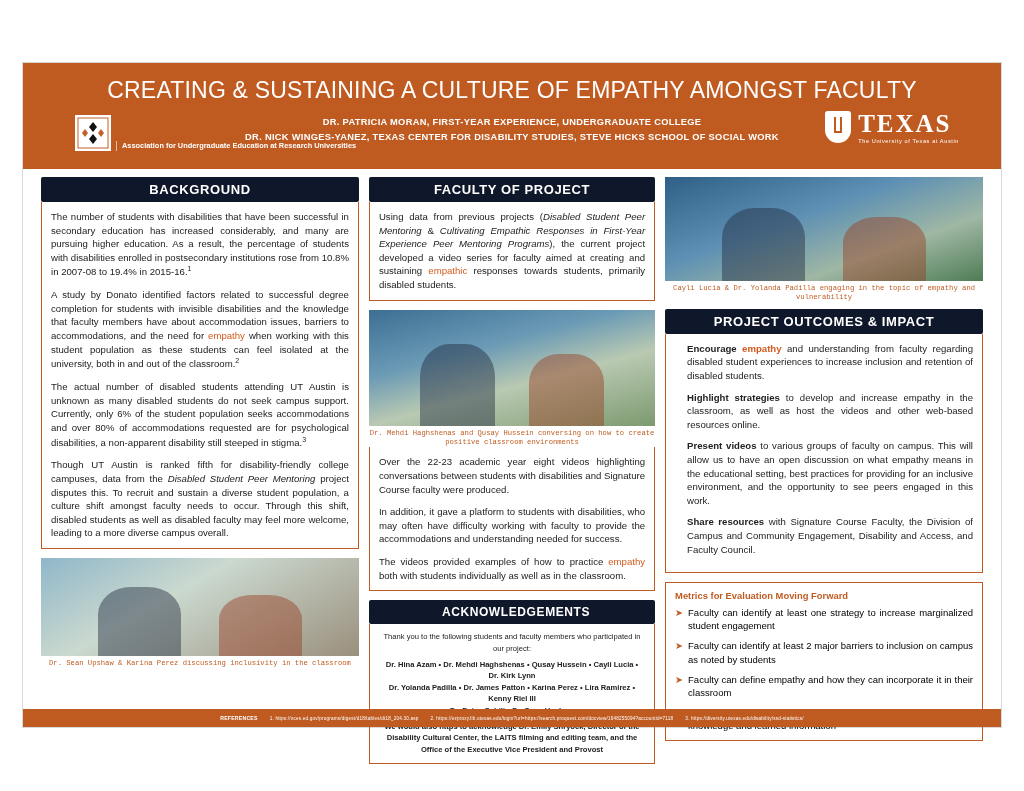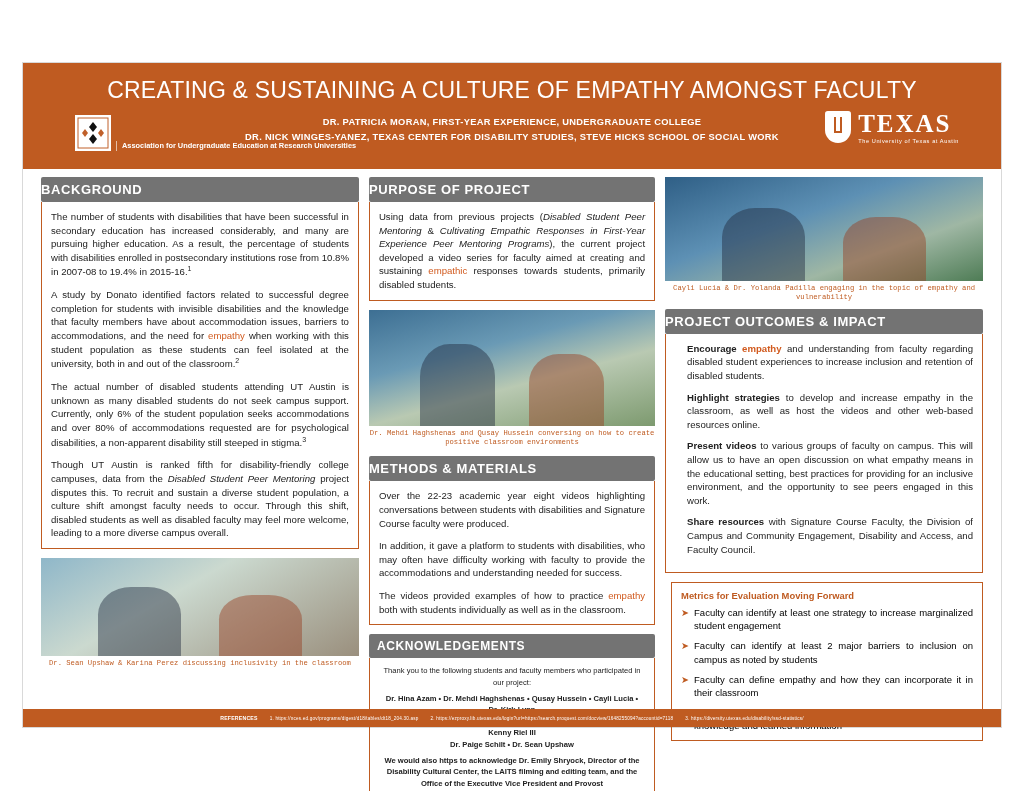--- a/index.html
+++ b/index.html
@@ -122,26 +122,26 @@
   }
   .col {
     display: flex;
     flex-direction: column;
   }
   .col-left { width: 320px; }
   .col-mid { width: 288px; }
   .col-right { width: 320px; }
 
   .section-banner {
-    background: #737373;
+    background: #0f172a;
     color: #ffffff;
     font-size: 13px;
     font-weight: bold;
     letter-spacing: 0.6px;
-    text-align: left;
+    text-align: center;
     padding: 5px 0 5px 0;
     border-radius: 2px;
   }
   .section-banner.small {
     font-size: 12px;
     padding-left: 8px;
   }
   .panel {
     border: 1px solid #bf5b21;
     border-top: none;
@@ -207,21 +207,20 @@
     color: #222;
   }
   .outcomes-panel p { margin: 0 0 8px 12px; }
   .outcomes-panel b { font-weight: bold; }
 
   .metrics-box {
     border: 1px solid #bf5b21;
     margin-top: 9px;
     padding: 7px 9px 8px 9px;
     box-sizing: border-box;
-    margin-left: 6px;
   }
   .metrics-title {
     color: #bf5b21;
     font-weight: bold;
     font-size: 9.4px;
     margin-bottom: 5px;
   }
   .metric-item {
     display: flex;
     gap: 5px;
@@ -321,33 +320,32 @@
           <span>Though UT Austin is ranked fifth for disability-friendly college campuses, data from the </span><em>Disabled Student Peer Mentoring</em><span> project disputes this. To recruit and sustain a diverse student population, a culture shift amongst faculty needs to occur. Through this shift, disabled students as well as disabled faculty may feel more welcome, leading to a more diverse campus overall.</span>
         </p>
       </div>
       <div class="figure">
         <div class="photo photo-c"></div>
         <div class="caption">Dr. Sean Upshaw &amp; Karina Perez discussing inclusivity in the classroom</div>
       </div>
     </div>
 
     <div class="col col-mid">
-      <div class="section-banner">PURPOSE OF PROJECT</div>
+      <div class="section-banner">FACULTY OF PROJECT</div>
       <div class="panel">
         <p>
           <span>Using data from previous projects (</span><em>Disabled Student Peer Mentoring</em><span> &amp; </span><em>Cultivating Empathic Responses in First-Year Experience Peer Mentoring Programs</em><span>), the current project developed a video series for faculty aimed at creating and sustaining </span><span class="emph">empathic</span><span> responses towards students, primarily disabled students.</span>
         </p>
       </div>
 
       <div class="figure">
         <div class="photo photo-a"></div>
         <div class="caption">Dr. Mehdi Haghshenas and Qusay Hussein conversing on how to create positive classroom environments</div>
       </div>
 
-      <div class="section-banner" style="margin-top:9px">METHODS &amp; MATERIALS</div>
       <div class="panel">
         <p>Over the 22-23 academic year eight videos highlighting conversations between students with disabilities and Signature Course faculty were produced.</p>
         <p>In addition, it gave a platform to students with disabilities, who may often have difficulty working with faculty to provide the accommodations and understanding needed for success.</p>
         <p>
           <span>The videos provided examples of how to practice </span><span class="emph">empathy</span><span> both with students individually as well as in the classroom.</span>
         </p>
       </div>
 
       <div class="section-banner small" style="margin-top:9px">ACKNOWLEDGEMENTS</div>
       <div class="ack-panel">

